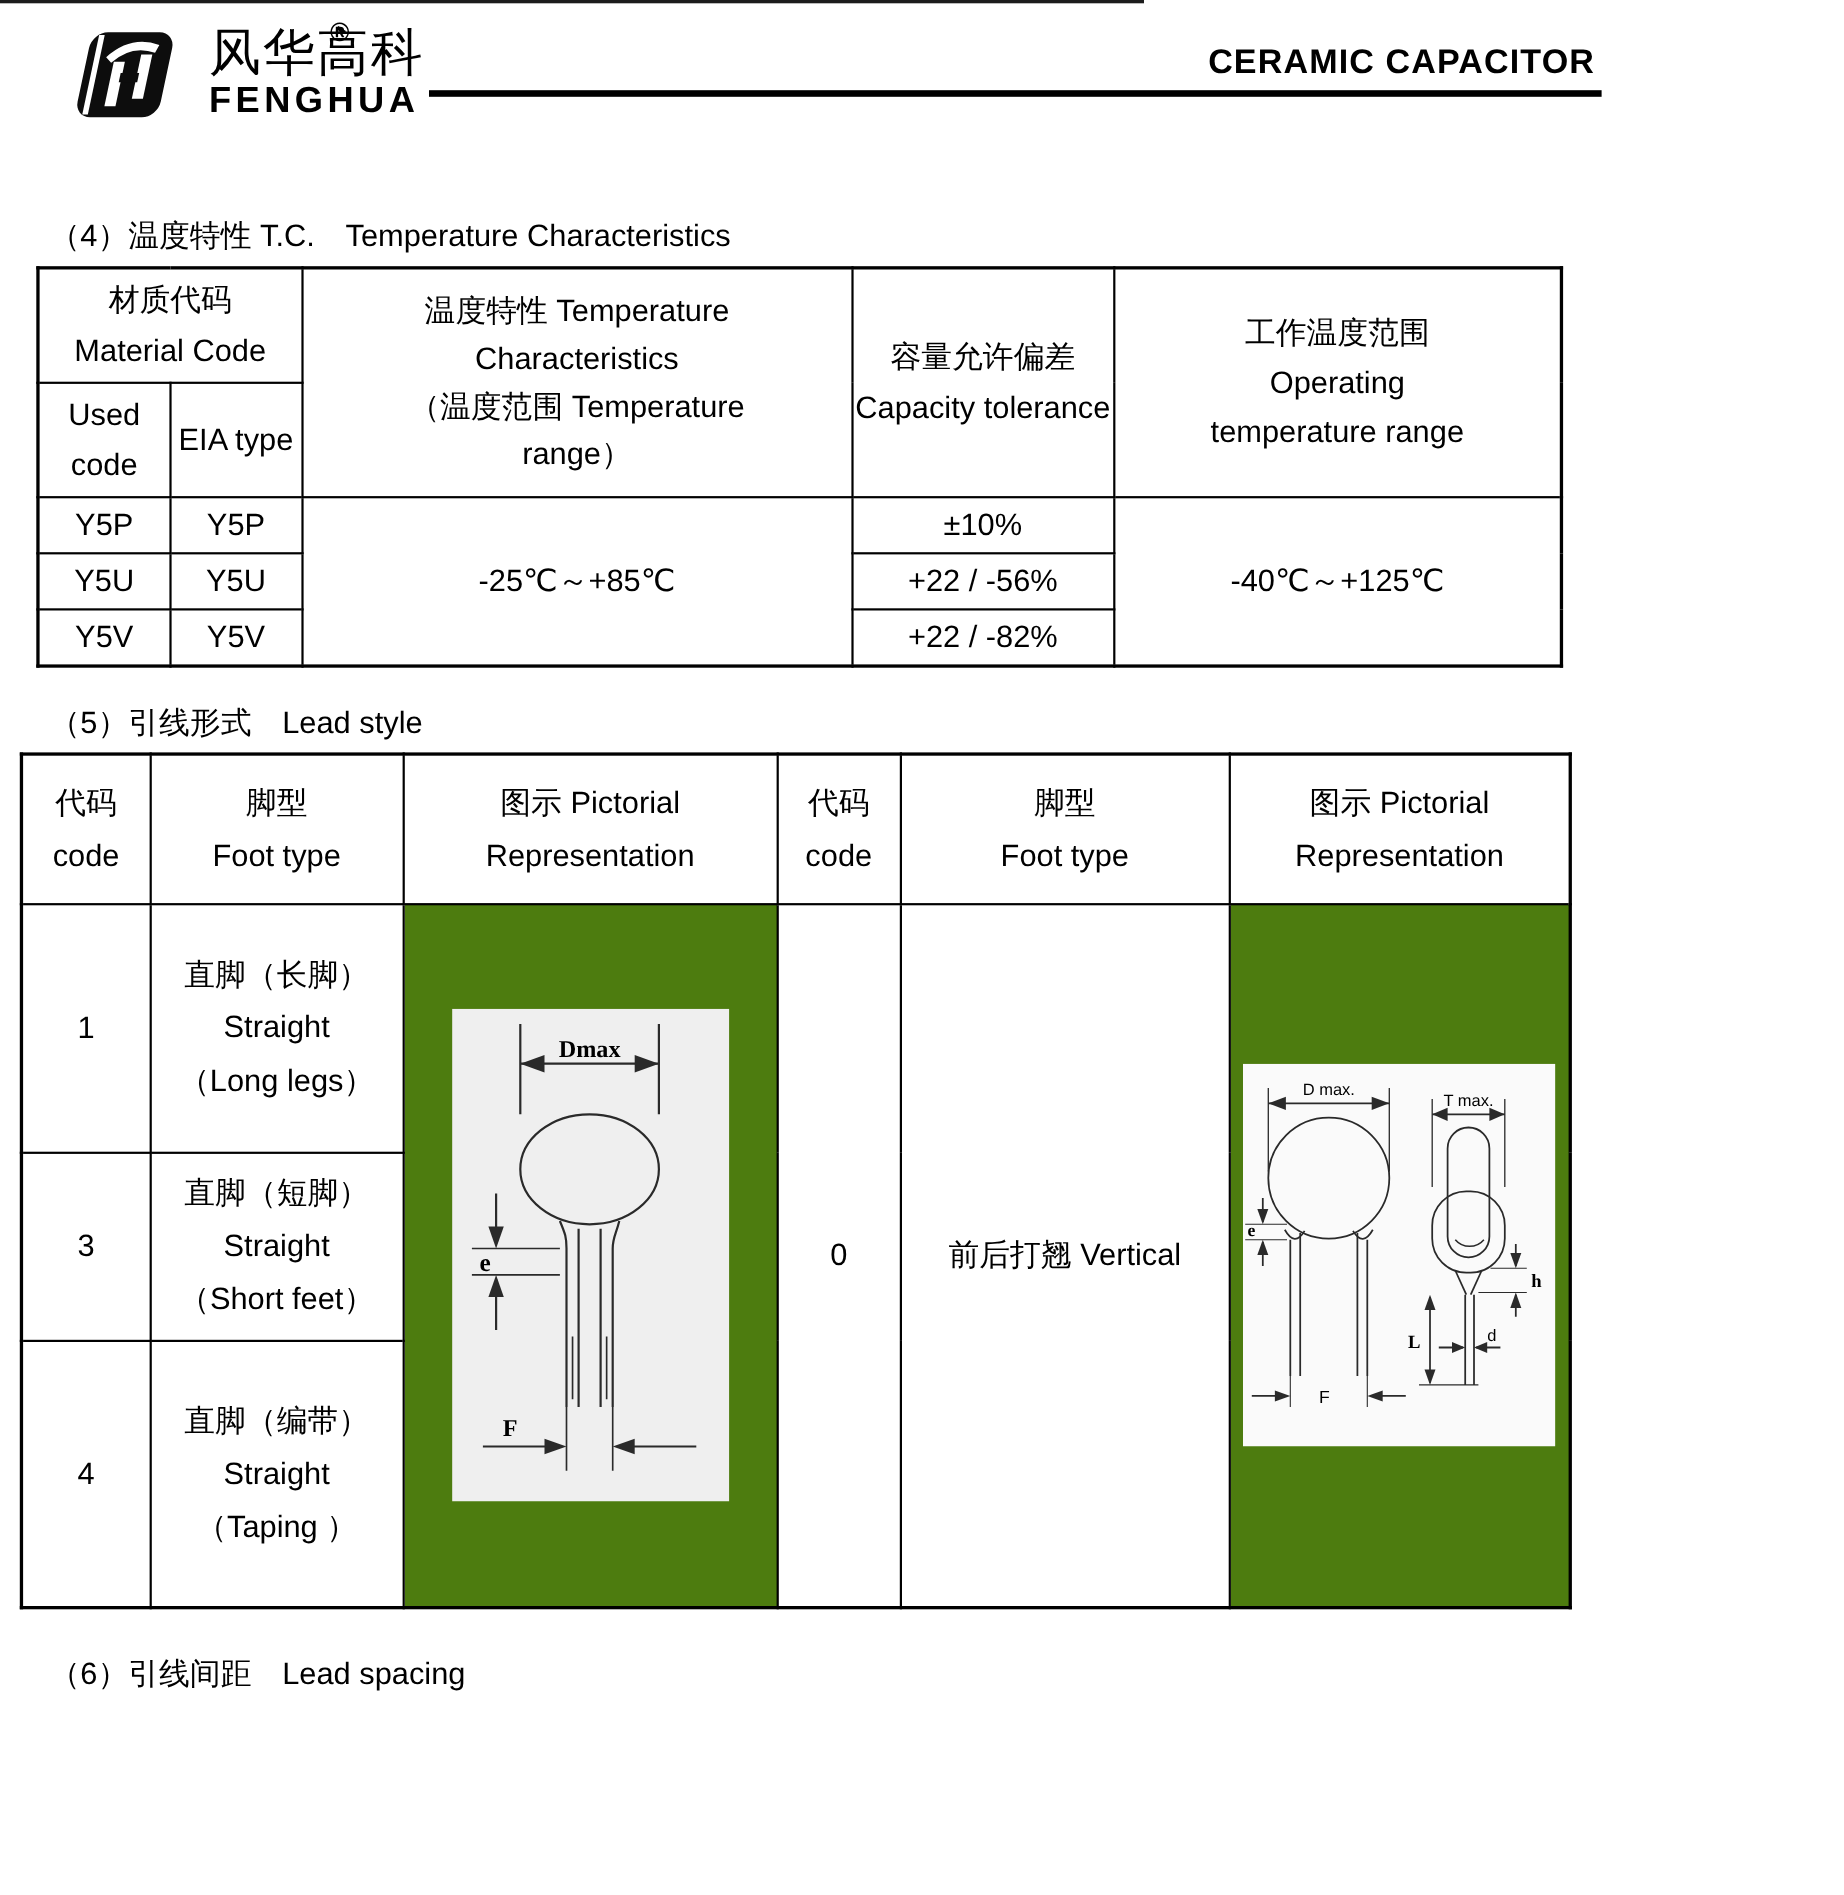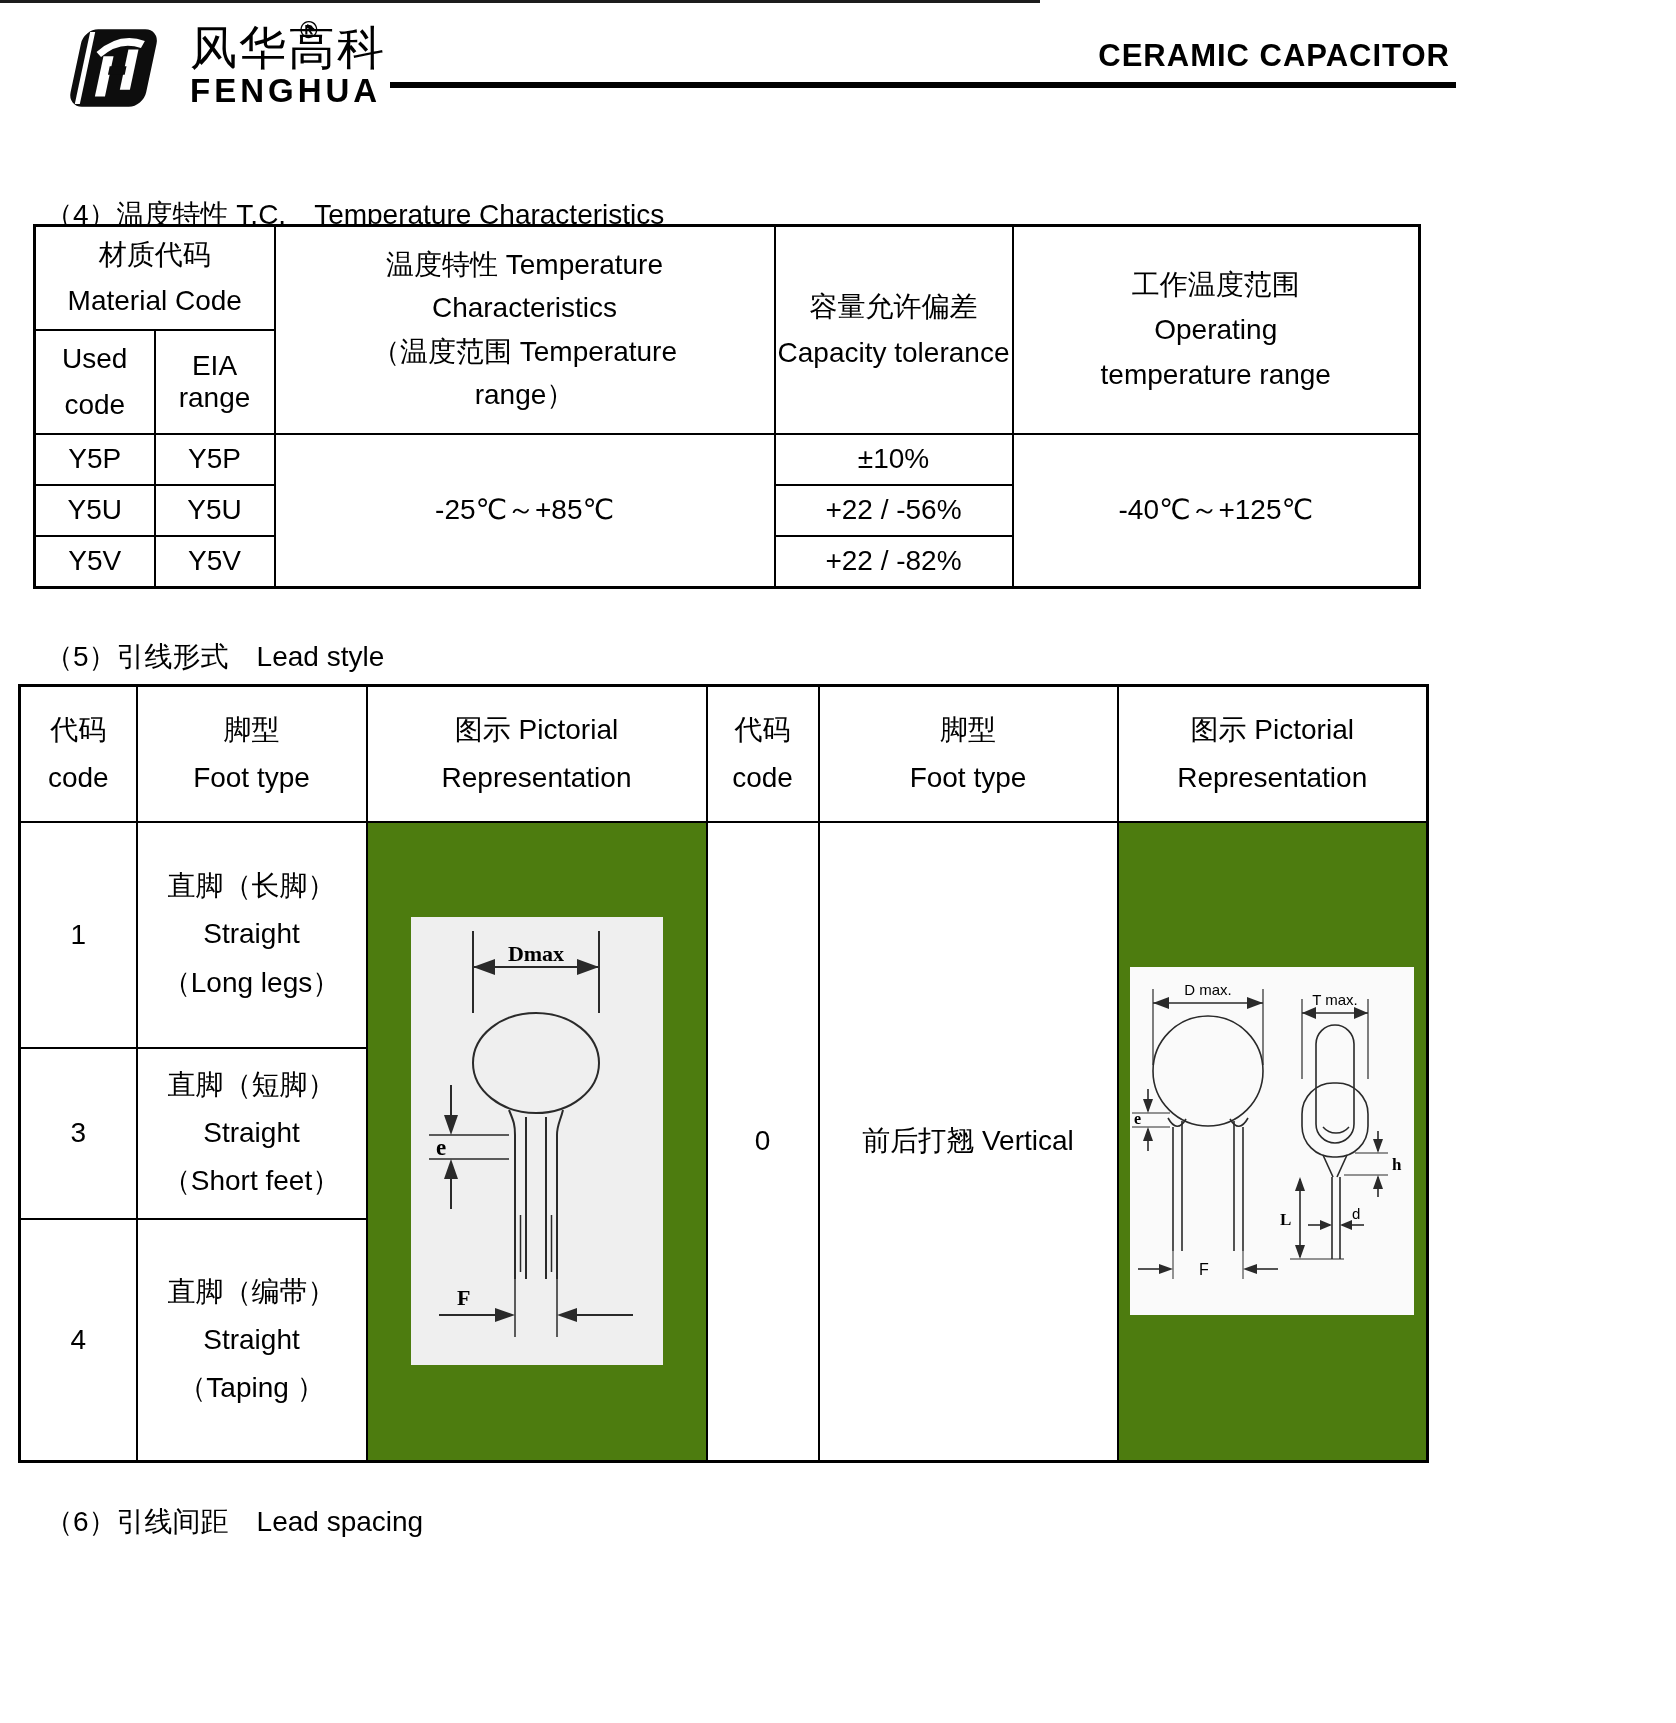--- a/index.html
+++ b/index.html
@@ -47,21 +47,21 @@
   <span class="reg">®</span>
   <div class="brand">
     <div class="brand-zh">风华高科</div>
     <div class="brand-en">FENGHUA</div>
   </div>
   <div class="doc-title">CERAMIC CAPACITOR</div>
   <div class="header-rule"></div>
 
   <div class="sec-heading" style="top:196px;">（4）温度特性 T.C.　Temperature Characteristics</div>
 
-  <table class="dtable t4" style="left:33px;top:224px;width:1385px;padding-left:20px;">
+  <table class="dtable t4" style="left:33px;top:242px;width:1385px;padding-left:20px;">
     <colgroup>
         <col style="width:120px">
         <col style="width:120px">
         <col style="width:500px">
         <col style="width:238px">
         <col style="width:407px">
       </colgroup>
     <tbody>
         <tr style="height:104px;">
       <td colspan="2">
@@ -82,21 +82,21 @@
         <div class="ln">工作温度范围</div>
         <div class="ln">Operating</div>
         <div class="ln">temperature range</div>
       </td>
     </tr>
     <tr style="height:104px;">
       <td>
         <div class="ln">Used</div>
         <div class="ln">code</div>
       </td>
-      <td>EIA range</td>
+      <td>EIA type</td>
     </tr>
     <tr style="height:51px;">
       <td>Y5P</td>
       <td>Y5P</td>
       <td rowspan="3">-25℃～+85℃</td>
       <td>±10%</td>
       <td rowspan="3">-40℃～+125℃</td>
     </tr>
     <tr style="height:51px;">
       <td>Y5U</td>

